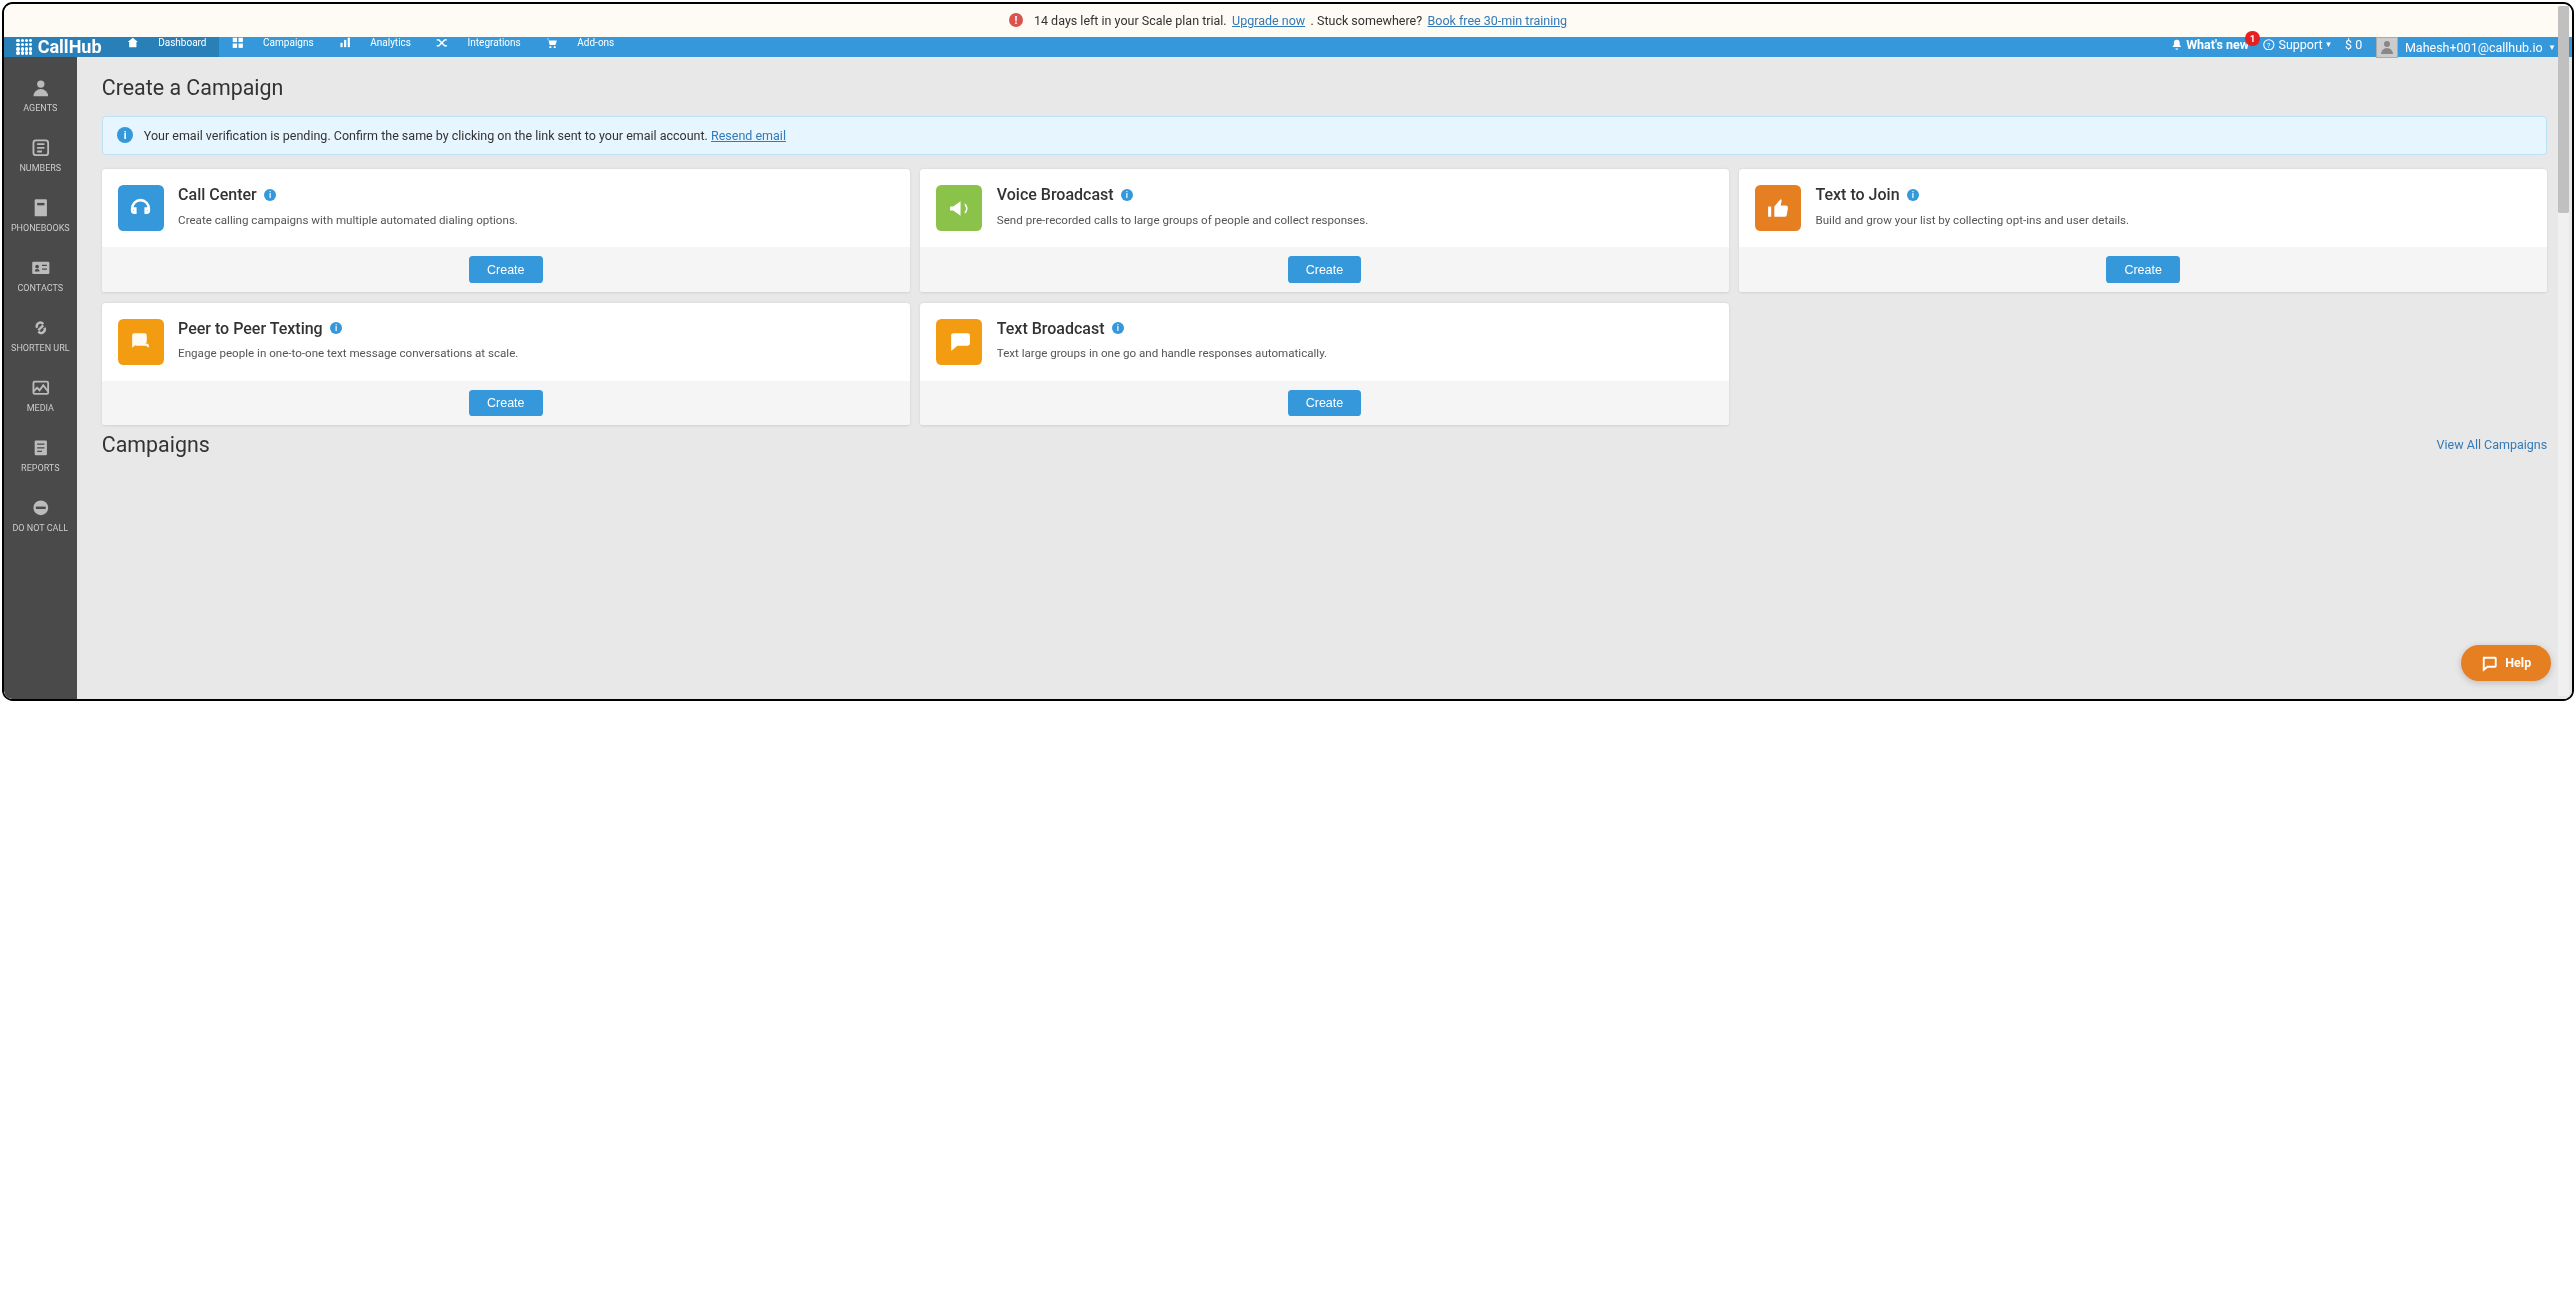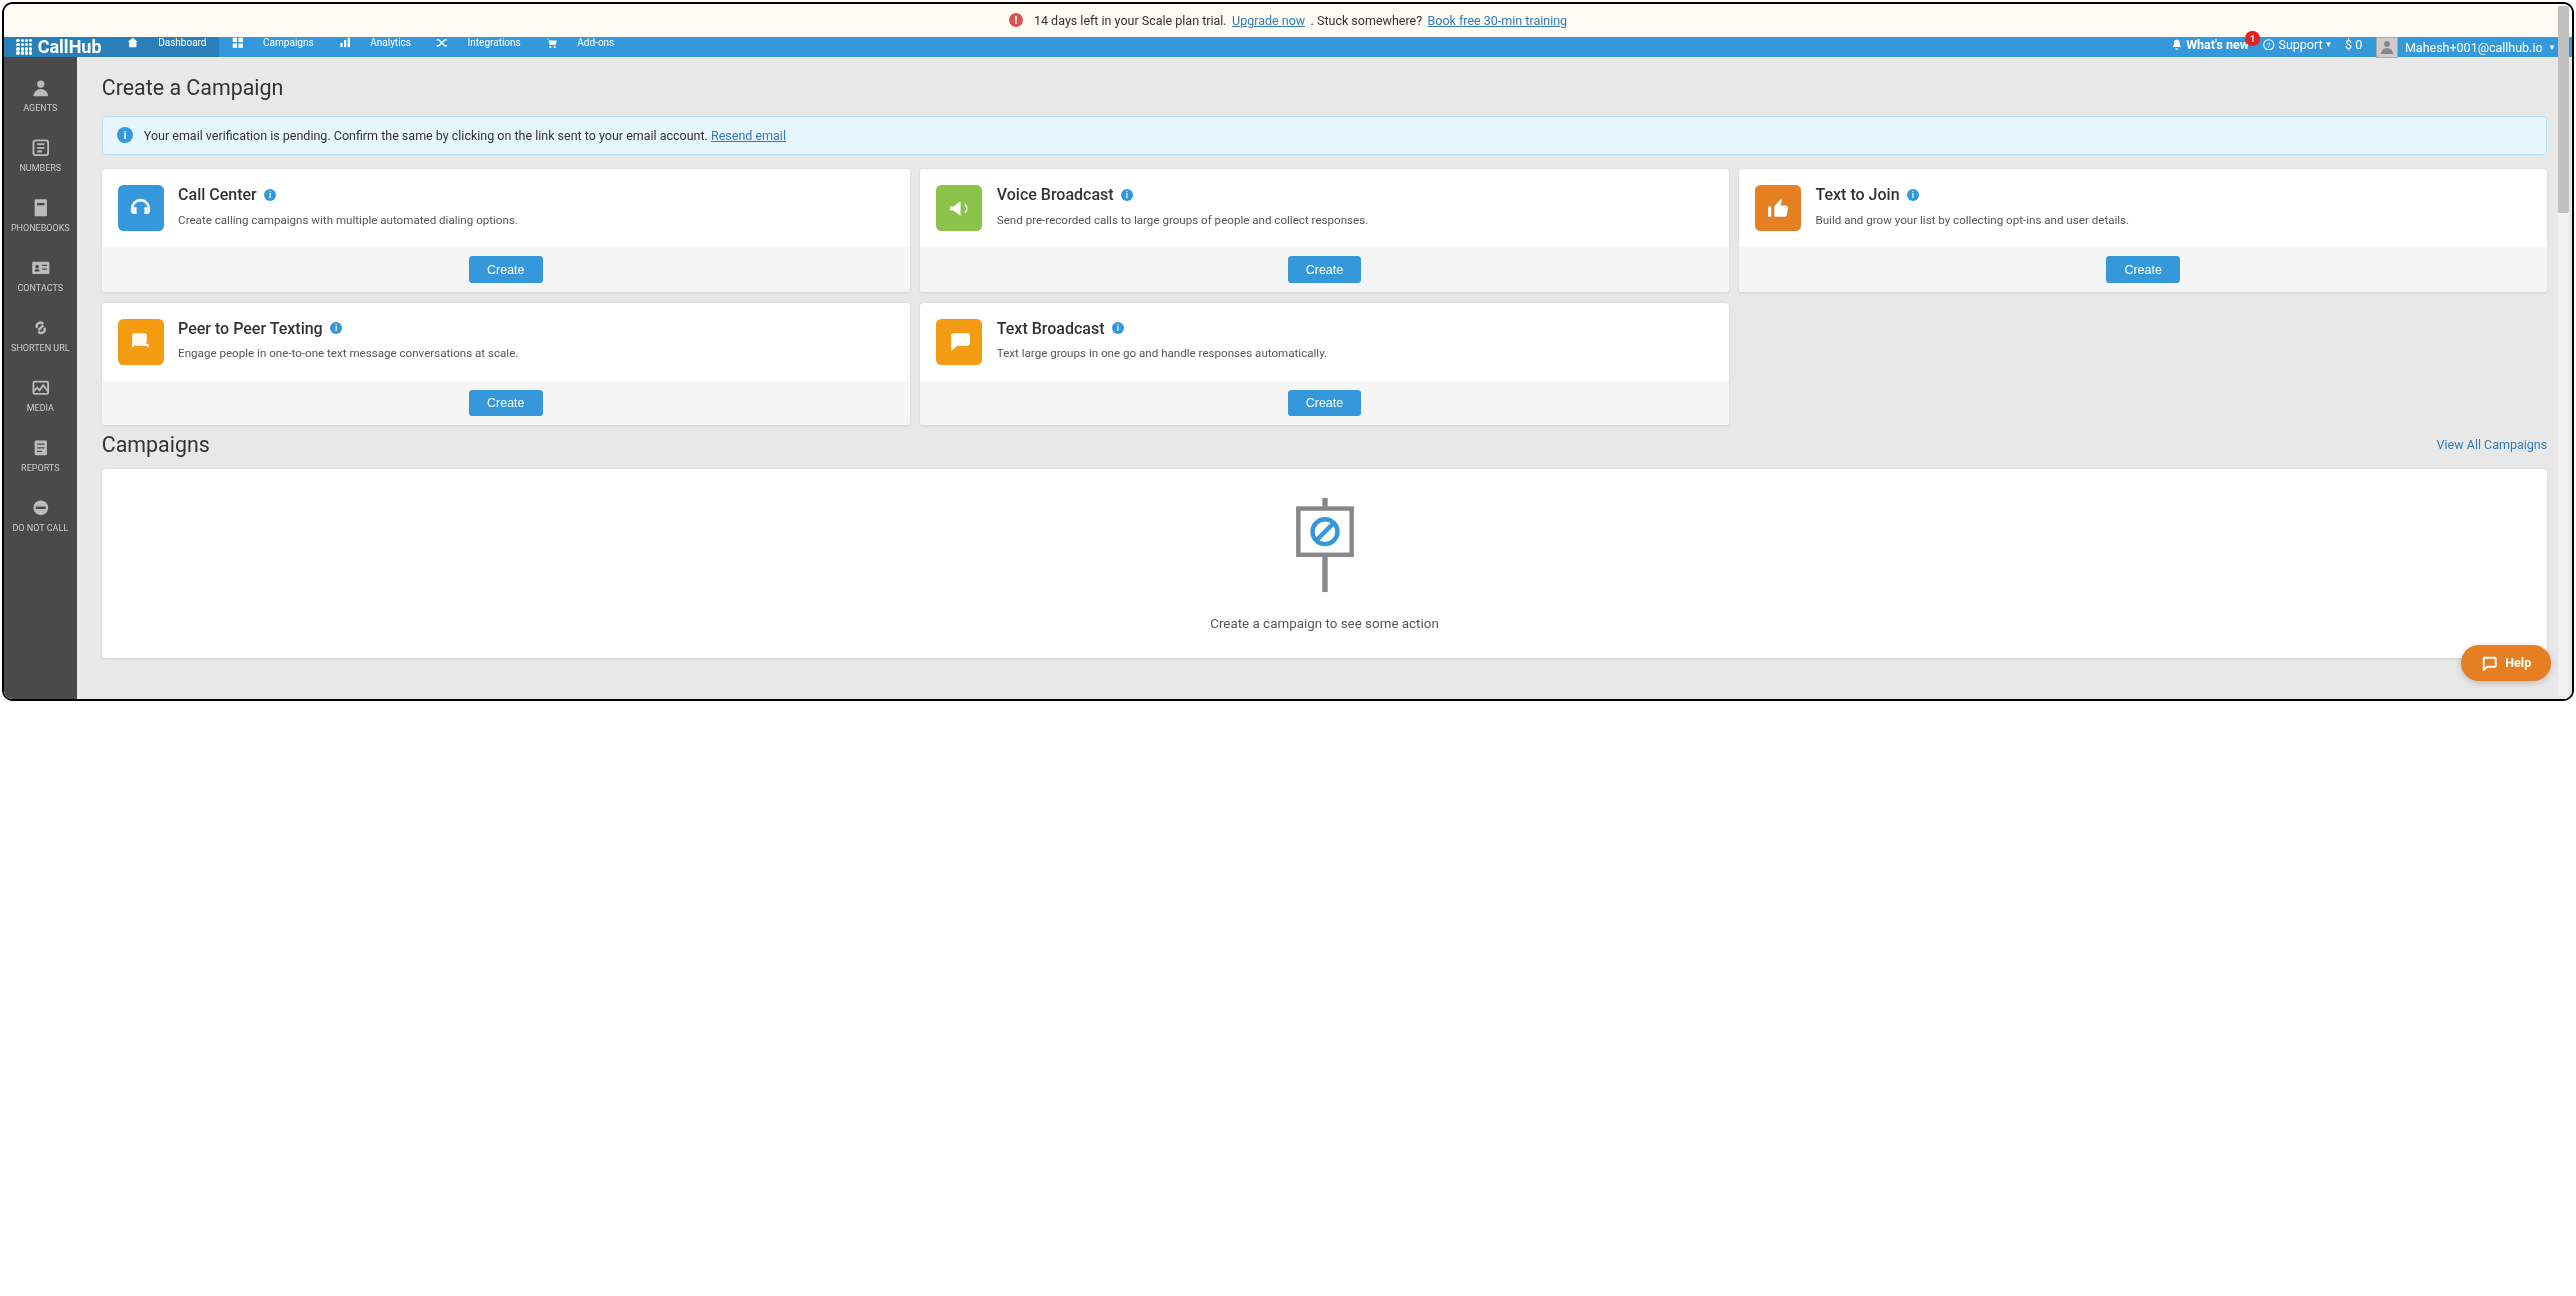--- a/index.html
+++ b/index.html
@@ -554,31 +554,20 @@
             <button class="btn-create">Create</button>
           </div>
         </div>
       </div>
 
       <div class="campaigns-header">
         <h2>Campaigns</h2>
         <a>View All Campaigns</a>
       </div>
 
-      <div class="empty-box">
-        <span>
-          <svg width="80" height="98" viewBox="0 0 90 110">
-            <rect x="42" y="2" width="6" height="106" fill="#888"></rect>
-            <rect x="15" y="14" width="60" height="52" fill="#fff" stroke="#888" stroke-width="5"></rect>
-            <circle cx="45" cy="40" r="14" fill="none" stroke="#3498db" stroke-width="5"></circle>
-            <line x1="35" y1="50" x2="55" y2="30" stroke="#3498db" stroke-width="5"></line>
-          </svg>
-        </span>
-        <div class="empty-msg">Create a campaign to see some action</div>
-      </div>
     </div>
   </div>
 
   <div class="help-btn">
     <span>
       <svg width="18" height="18" viewBox="0 0 24 24" fill="none" stroke="#fff" stroke-width="2.5">
           <path d="M4 5h16a1 1 0 011 1v10a1 1 0 01-1 1H10l-5 4V6a1 1 0 011-1z"></path>
         </svg>
     </span>
     <span>Help</span>

